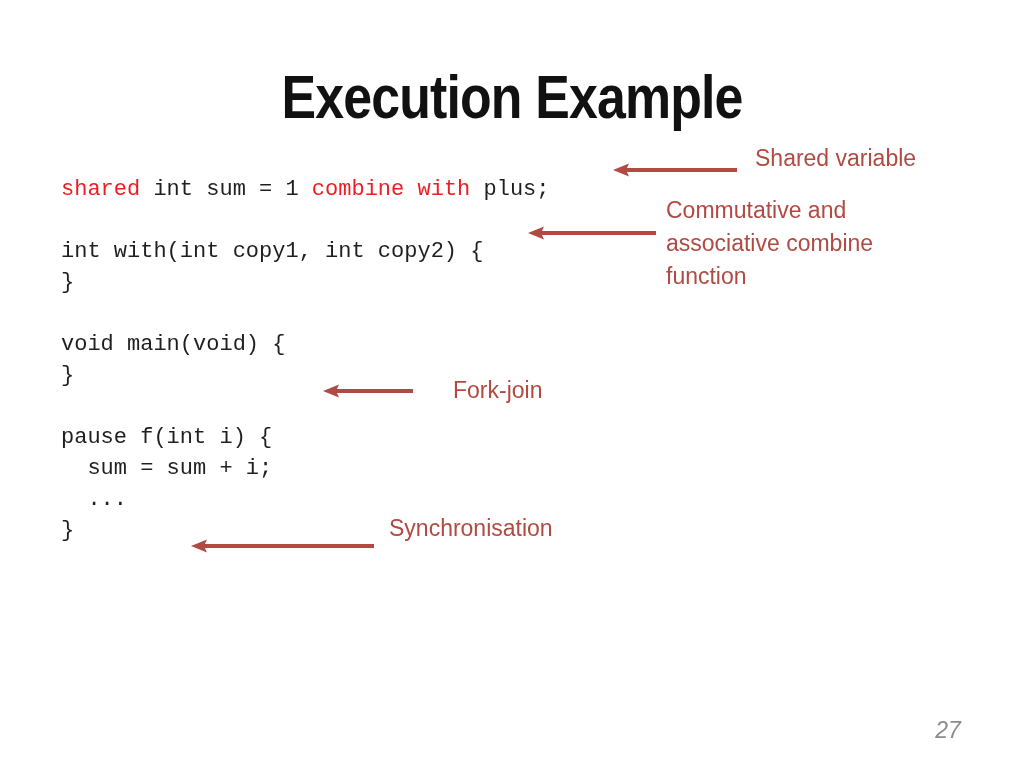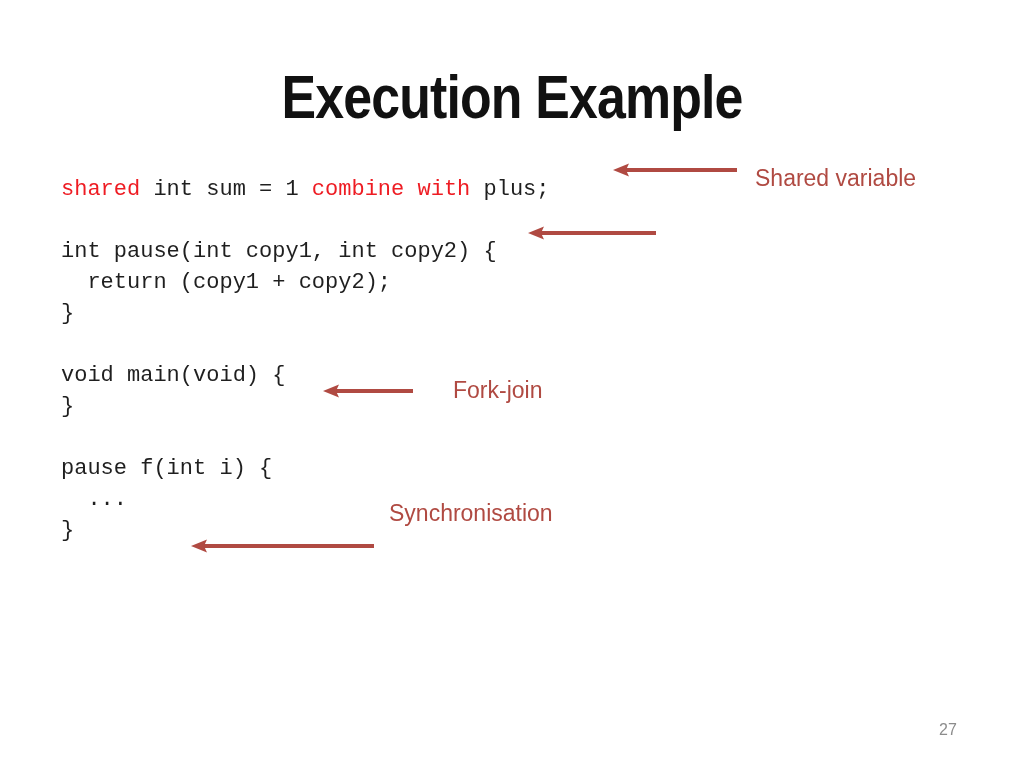--- a/index.html
+++ b/index.html
@@ -37,41 +37,41 @@
     color:var(--ann);
     font-size:23px;line-height:28px;
     white-space:pre-line;
   }
   .ann-label.multi{line-height:33px;}
   .arrow{position:absolute;color:var(--ann);height:16px;}
   .arrow svg{display:block;width:100%;height:16px;}
   .page-number{
     position:absolute;left:928px;top:718px;width:40px;
     text-align:center;
-    color:var(--pg);font-size:16px;line-height:24px;
+    color:var(--pg);font-size:23px;line-height:24px;font-style:italic;
   }
 </style>
 </head>
 <body>
 
 <div class="slide">
 
   <div class="title">Execution Example</div>
 
   <div class="code" id="code-block">
       <div class="code-line"><span class="kw">shared</span><span> int sum = 1 </span><span class="kw">combine with</span><span> plus;</span></div>
       <div class="code-line"></div>
-      <div class="code-line"><span>int pause(int copy1, int copy2) {</span></div>
-      <div class="code-line"><span>  return (copy1 + copy2);</span></div>
+      <div class="code-line"><span>int with(int copy1, int copy2) {</span></div>
       <div class="code-line"><span>}</span></div>
       <div class="code-line"></div>
       <div class="code-line"><span>void main(void) {</span></div>
       <div class="code-line"><span>}</span></div>
       <div class="code-line"></div>
       <div class="code-line"><span>pause f(int i) {</span></div>
+      <div class="code-line"><span>  sum = sum + i;</span></div>
       <div class="code-line"><span>  ...</span></div>
       <div class="code-line"><span>}</span></div>
     </div>
 
   <div class="arrow" style="left:613px;top:162px;width:126px;">
     <svg viewBox="0 0 126 16" preserveAspectRatio="none">
       <line x1="124" y1="8" x2="12" y2="8" stroke="currentColor" stroke-width="3.8"></line>
       <polygon points="0,8 16,1.6 13,8 16,14.4" fill="currentColor"></polygon>
     </svg>
   </div>
@@ -87,18 +87,21 @@
       <polygon points="0,8 16,1.6 13,8 16,14.4" fill="currentColor"></polygon>
     </svg>
   </div>
   <div class="arrow" style="left:191px;top:538px;width:185px;">
     <svg viewBox="0 0 185 16" preserveAspectRatio="none">
       <line x1="183" y1="8" x2="12" y2="8" stroke="currentColor" stroke-width="3.8"></line>
       <polygon points="0,8 16,1.6 13,8 16,14.4" fill="currentColor"></polygon>
     </svg>
   </div>
 
-  <div class="ann-label" style="left:755px;top:164px;text-align:right;">Shared variable</div>
+  <div class="ann-label" style="left:755px;top:144px;text-align:right;">Shared variable</div>
+  <div class="ann-label multi" style="left:666px;top:194px;width:240px;">Commutative and
+associative combine
+function</div>
   <div class="ann-label" style="left:426px;top:376px;margin-left:27px;">Fork-join</div>
-  <div class="ann-label" style="left:389px;top:499px;">Synchronisation</div>
+  <div class="ann-label" style="left:389px;top:514px;">Synchronisation</div>
 
   <div class="page-number">27</div>
 </div>
 
 </body></html>

